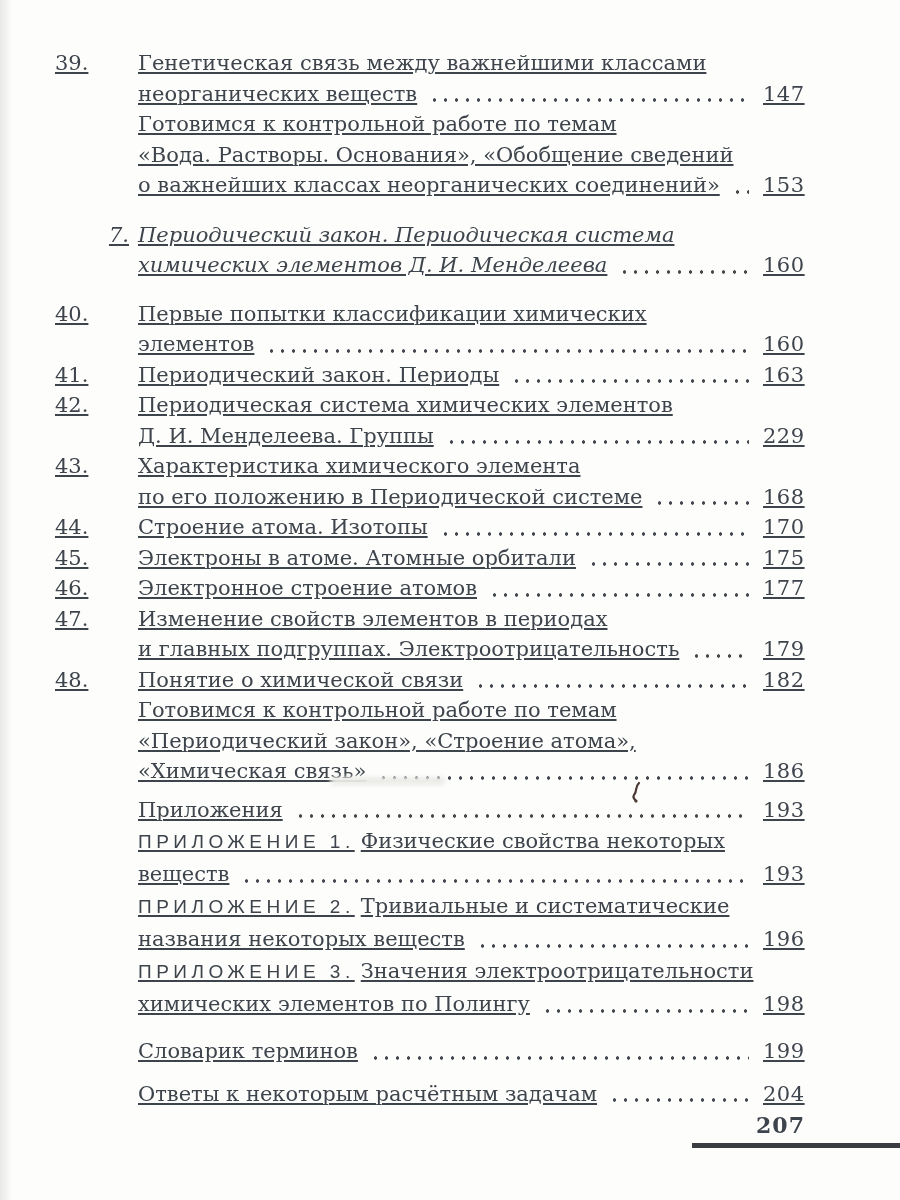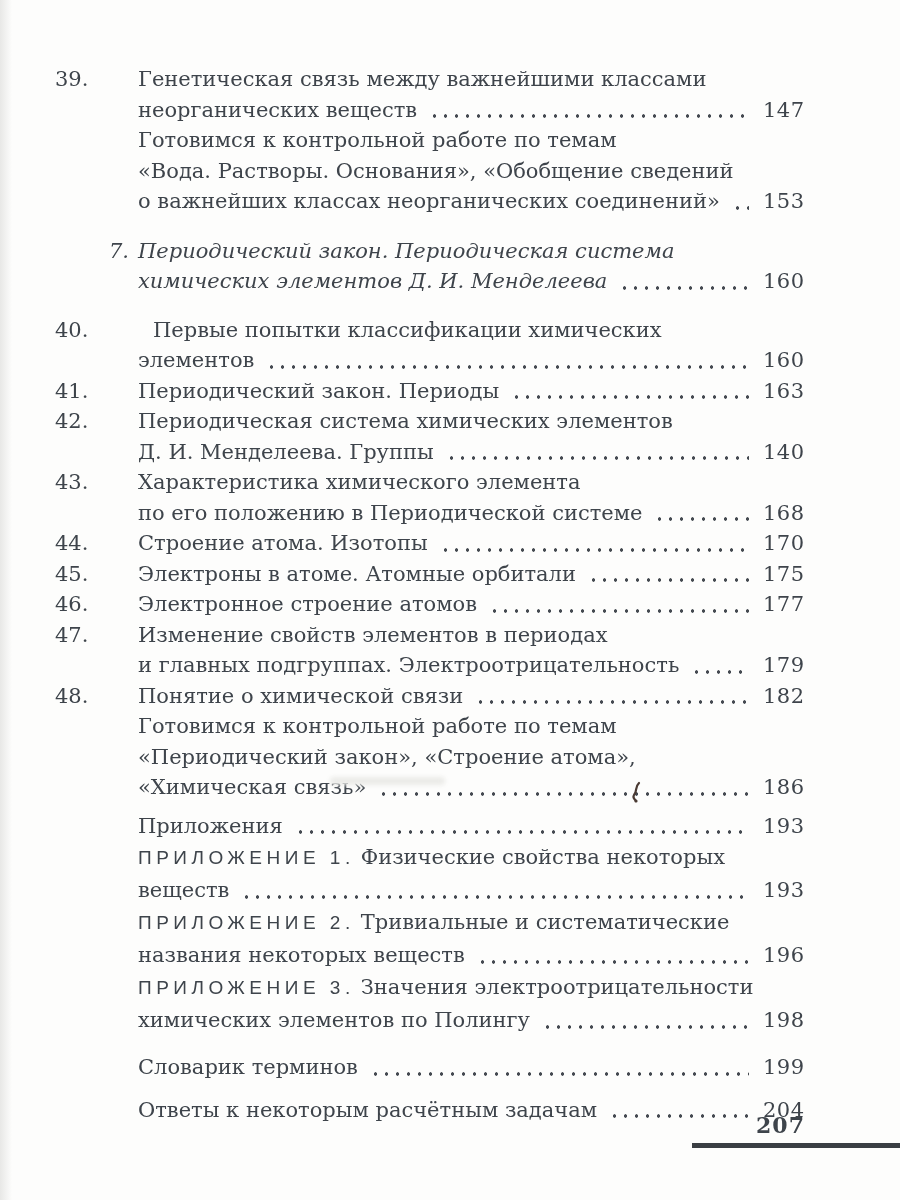--- a/index.html
+++ b/index.html
@@ -13,21 +13,22 @@
   }
   
   body::before {
     content: "";
     position: absolute; left: 0; top: 0; bottom: 0; width: 12px;
     background: linear-gradient(90deg, rgba(120,120,116,0.16), rgba(120,120,116,0));
     pointer-events: none;
   }
   .toc {
     position: absolute; inset: 0;
-    padding: 64px 95px 0 55px;
+    padding: 48px 95px 0 55px;
+    text-decoration: underline;
   }
   .row {
     display: flex;
     align-items: baseline;
     line-height: 30.5px;
     font-size: 21px;
   }
   .num { flex: 0 0 83px; box-sizing: border-box; }
   .sec-num { text-align: right; padding-right: 9px; }
   .sec { font-style: italic; }
@@ -39,21 +40,21 @@
     align-self: flex-end;
     height: 4px;
     margin: 0 14px 7px 12px;
     background-image: radial-gradient(circle, #454a51 1.45px, rgba(69,74,81,0) 1.95px);
     background-size: 11px 4px;
     background-repeat: repeat-x;
     background-position: left center;
   }
   .page { flex: 0 0 auto; min-width: 42px; letter-spacing: 0.5px; }
   .mt19 { margin-top: 19px; }
-  .mt18 { margin-top: 18px; gap: 15px; }
+  .mt18 { margin-top: 18px; }
   .mt8  { margin-top: 8px; }
   .mt16 { margin-top: 16px; }
   .mt12 { margin-top: 12px; }
   .app-row { line-height: 32px; }
   .app-label {
     font-family: "Liberation Sans", sans-serif;
     font-size: 19px;
     letter-spacing: 4.5px;
   }
   .app-rest { margin-left: 6px; }
@@ -132,21 +133,21 @@
   </div>
 
   <div class="row">
     <span class="num">42.</span>
     <span class="txt">Периодическая система химических элементов</span>
   </div>
   <div class="row">
     <span class="num"></span>
     <span class="txt">Д. И. Менделеева. Группы</span>
     <span class="leader"></span>
-    <span class="page">140</span>
+    <span class="page">229</span>
   </div>
 
   <div class="row">
     <span class="num">43.</span>
     <span class="txt">Характеристика химического элемента</span>
   </div>
   <div class="row">
     <span class="num"></span>
     <span class="txt">по его положению в Периодической системе</span>
     <span class="leader"></span>

